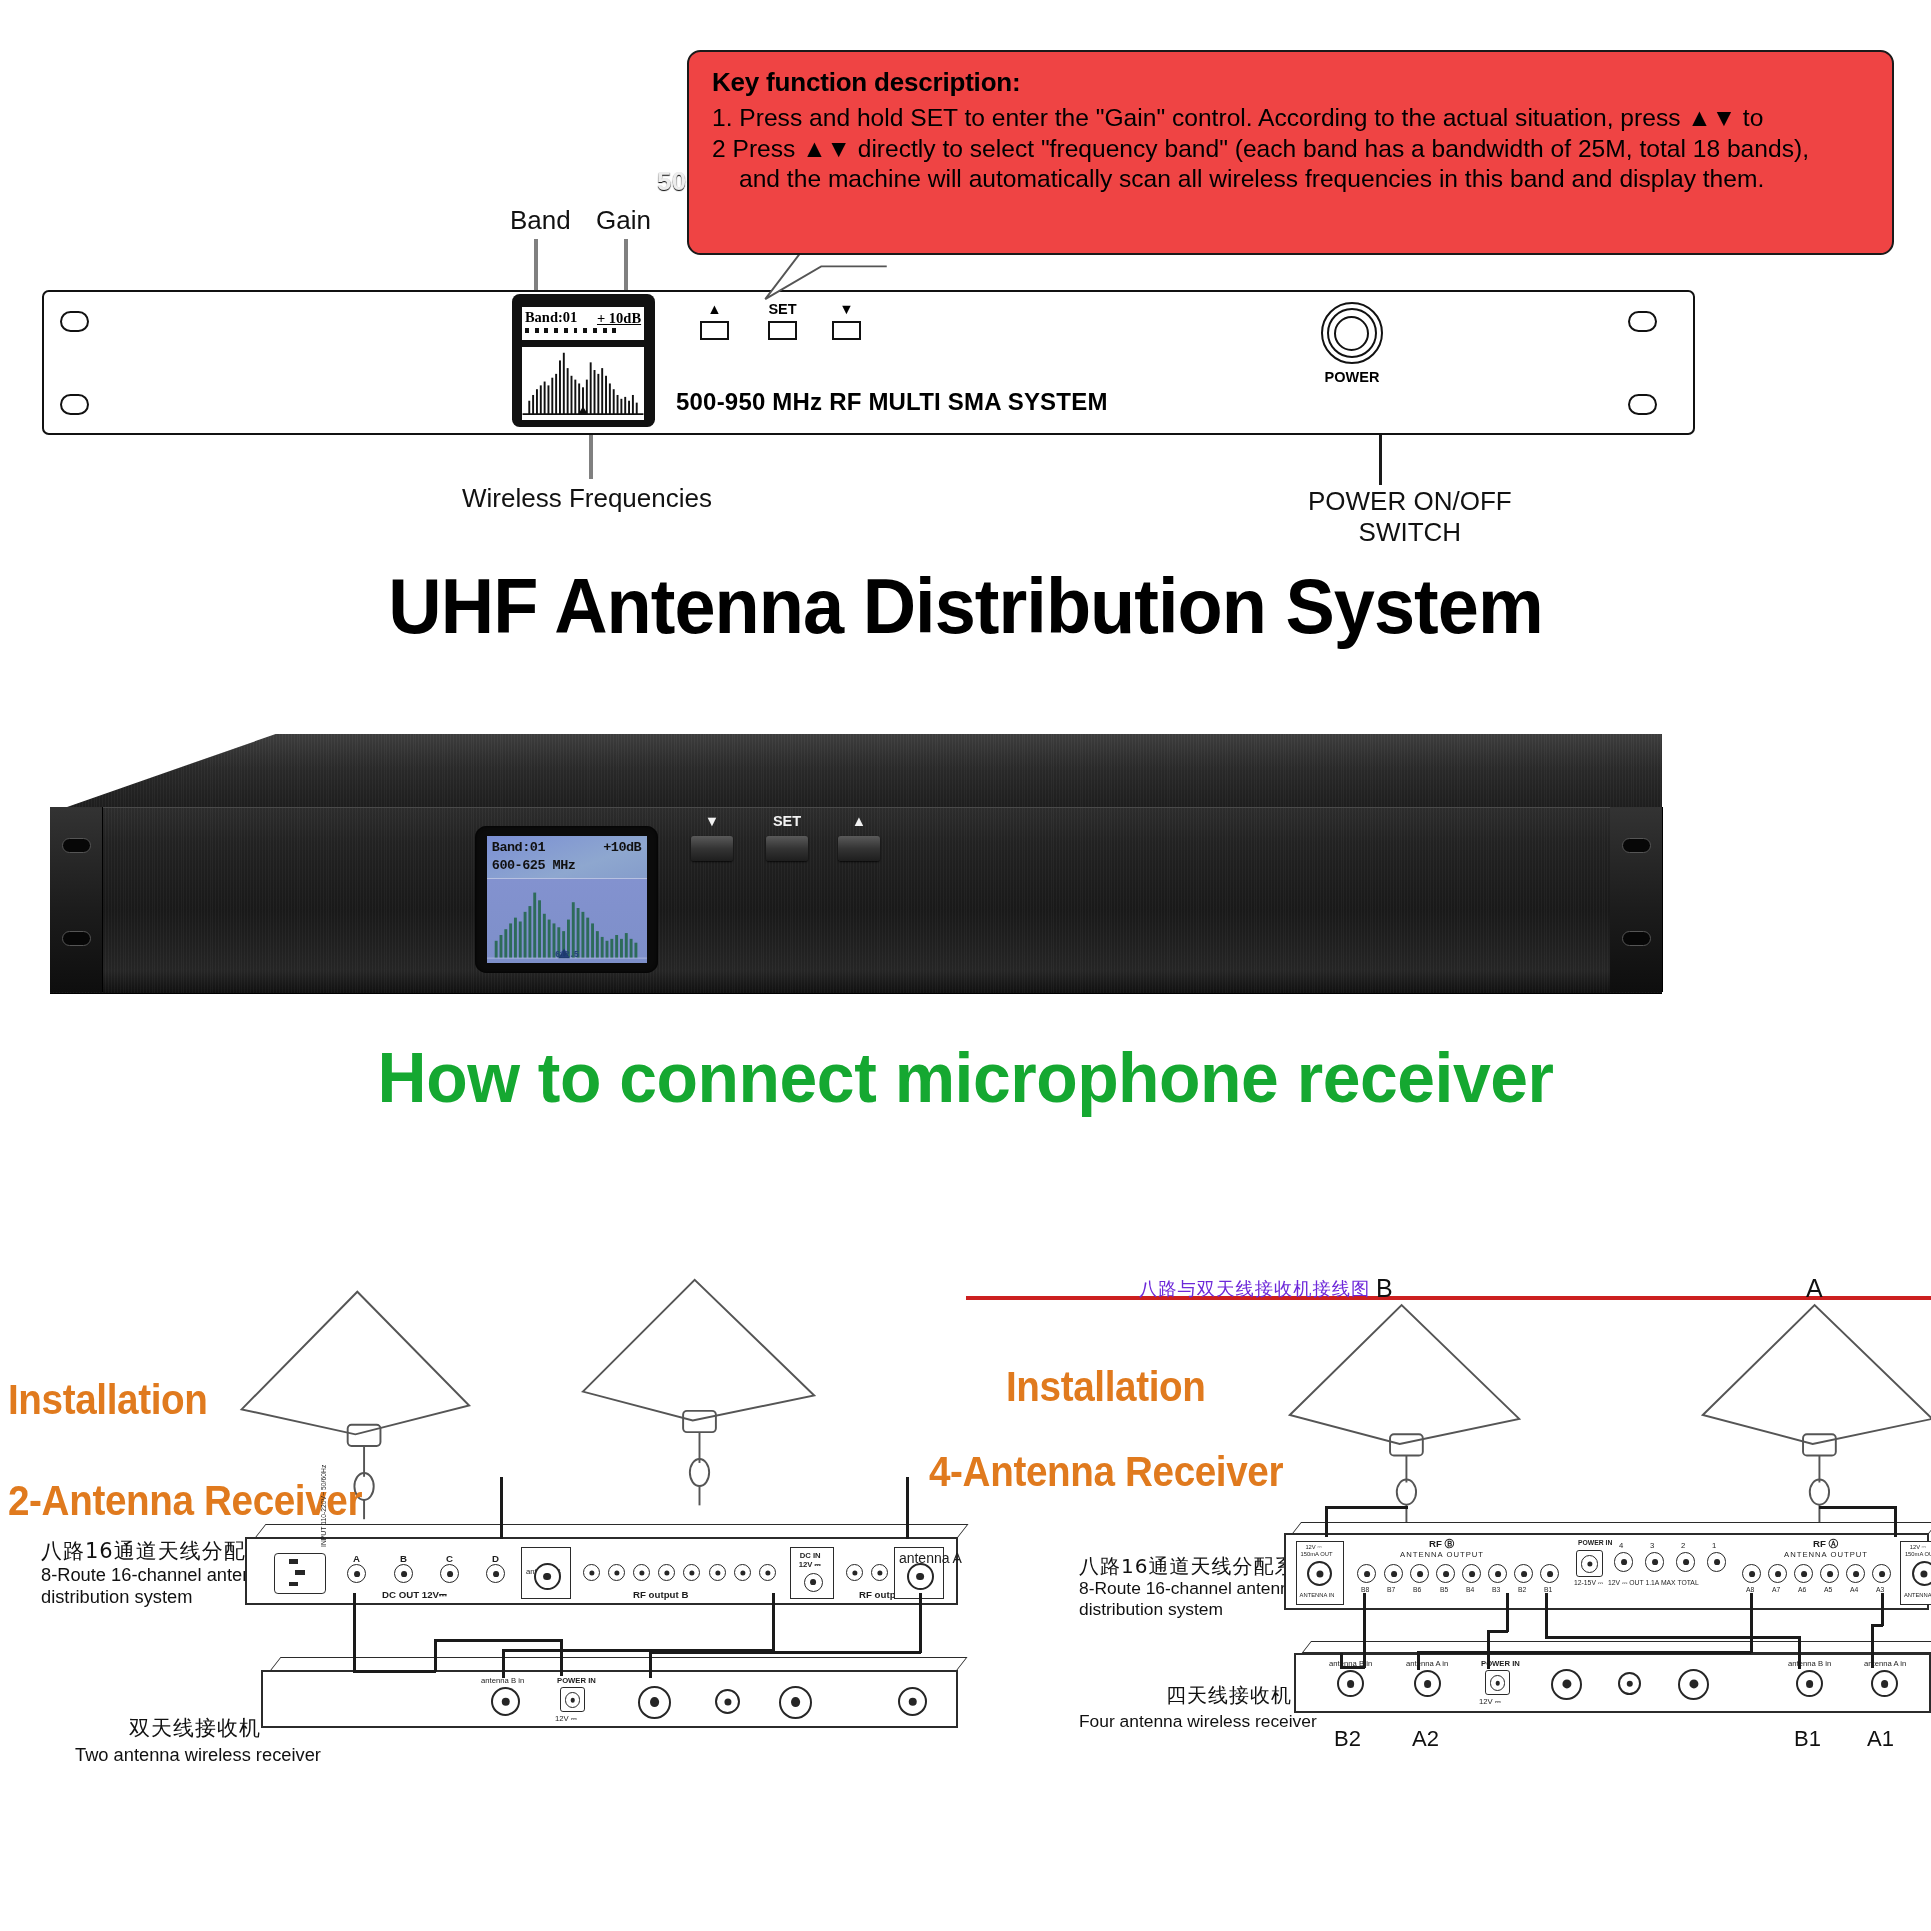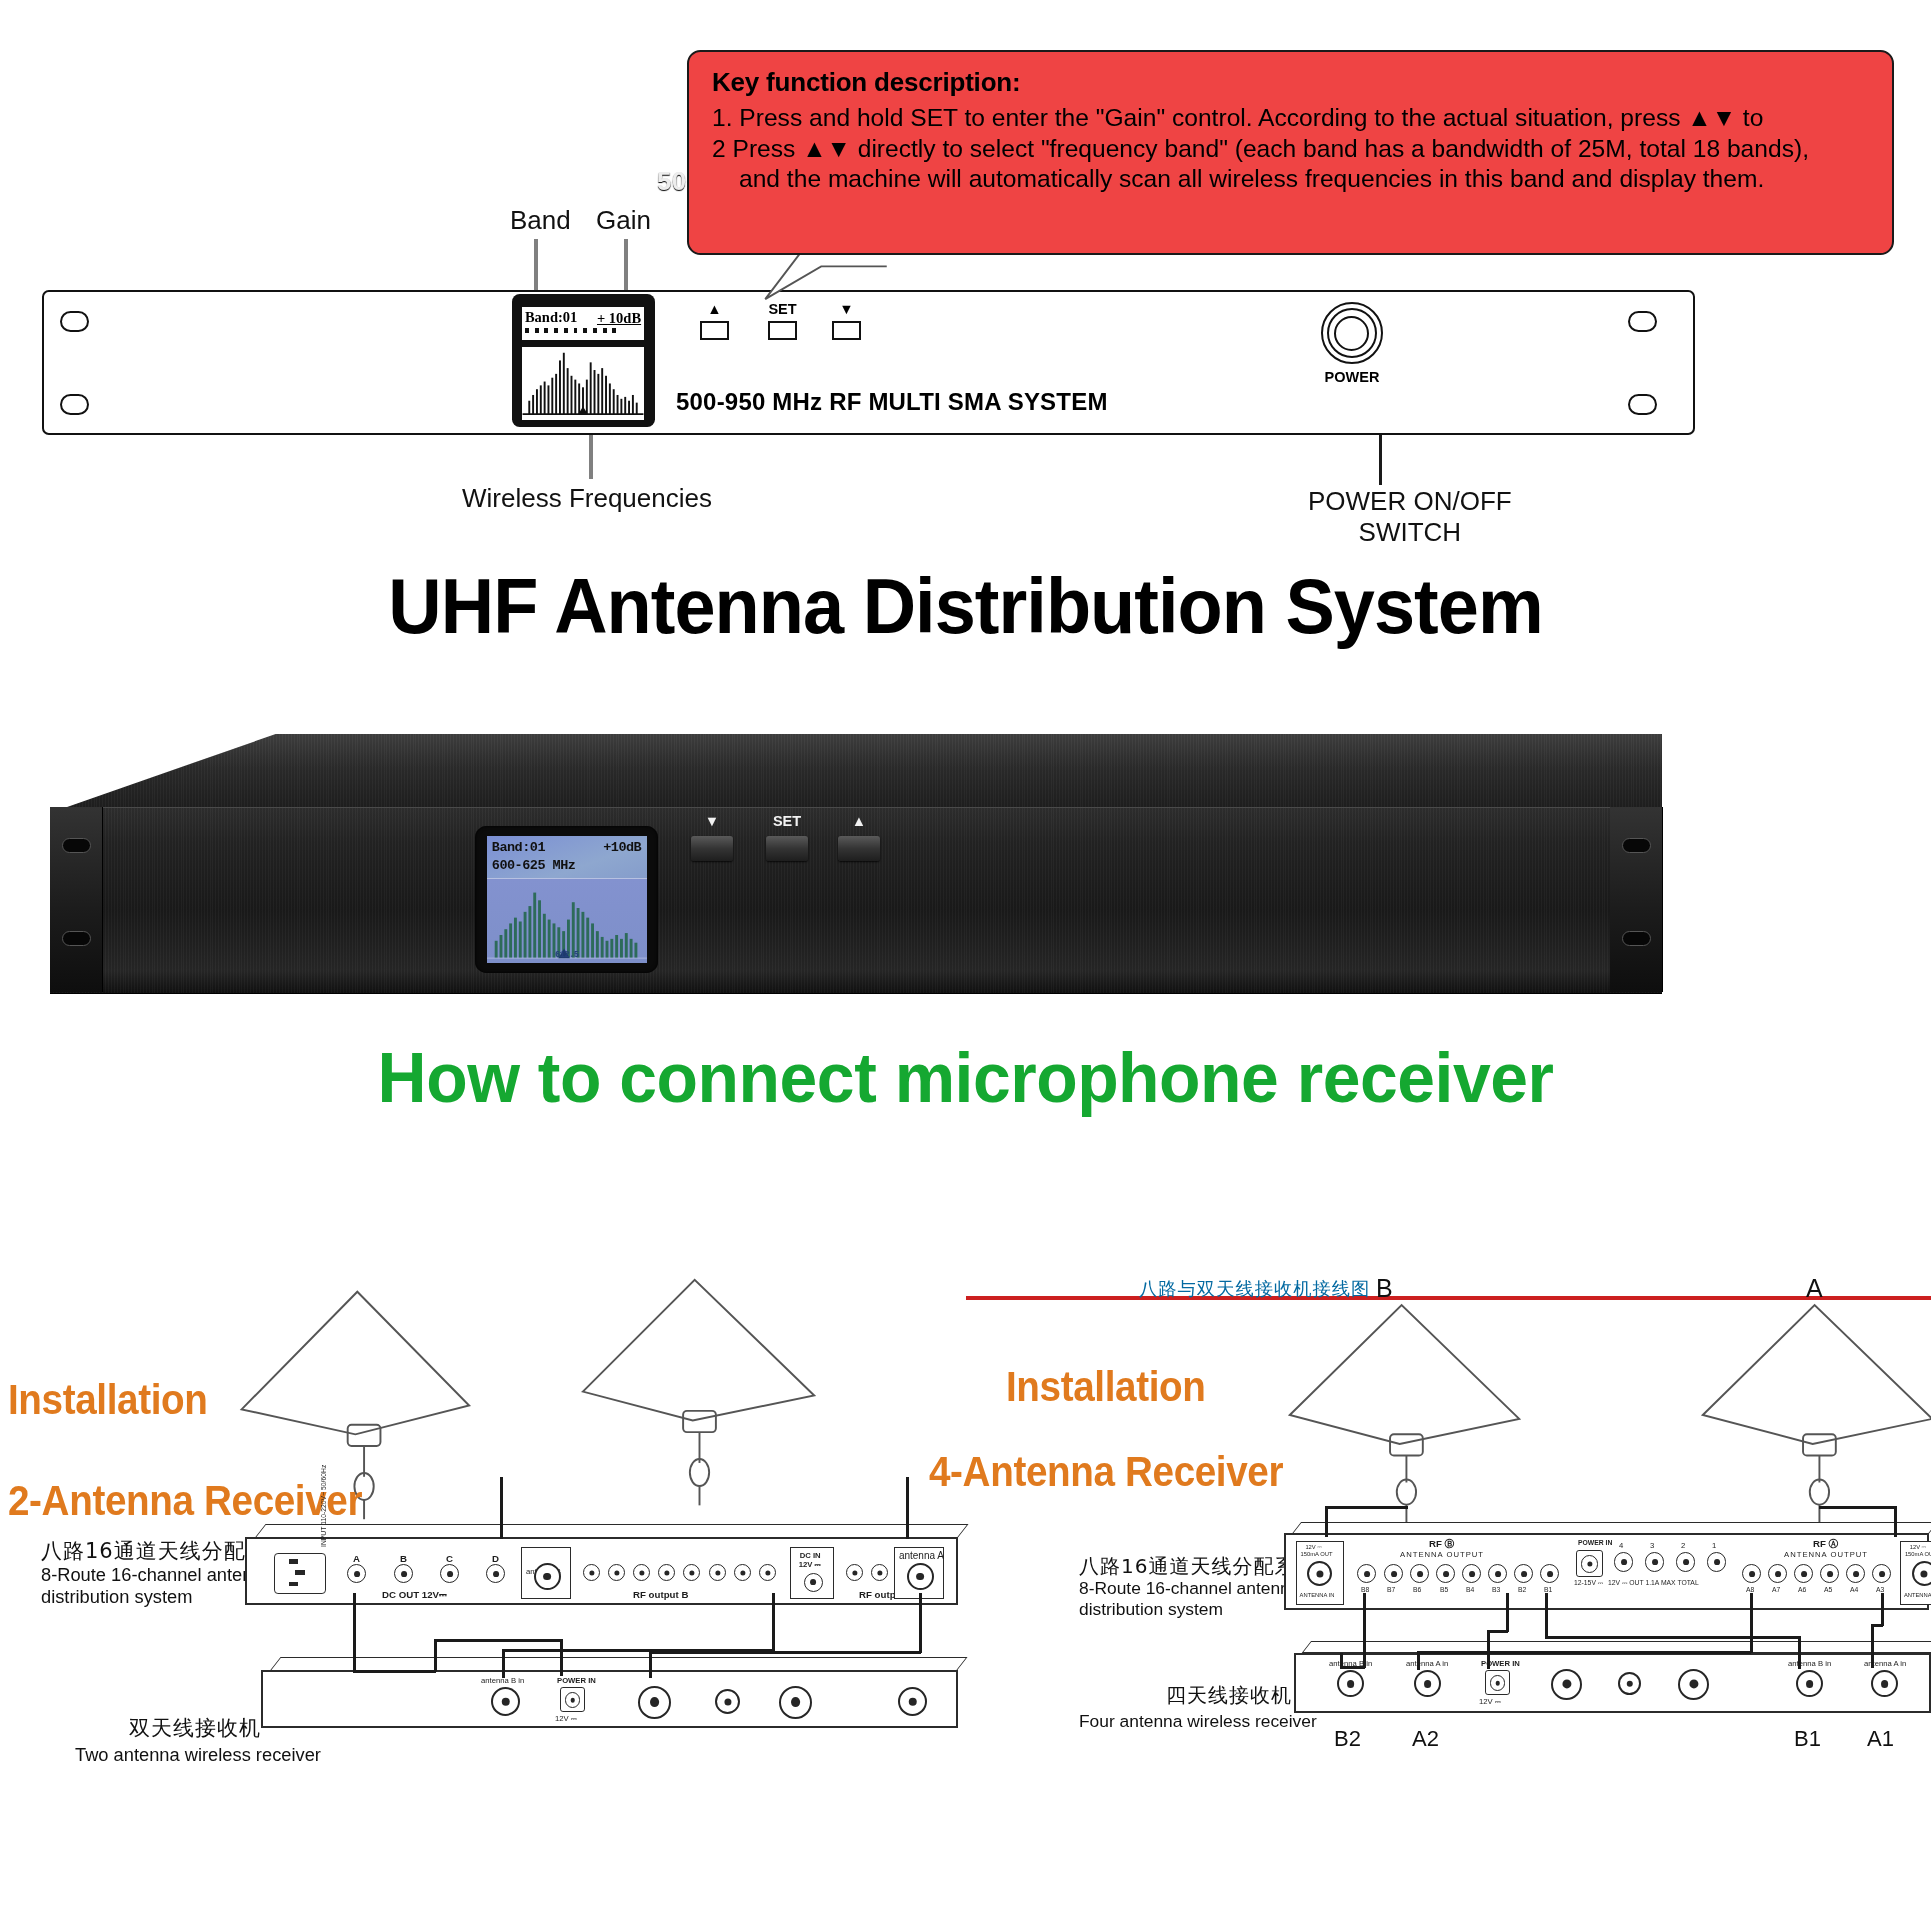--- a/index.html
+++ b/index.html
@@ -296,21 +296,21 @@
   .wire { background: #1a1a1a; }
   .wire-h { height: 2.9px; }
   .wire-v { width: 2.9px; }
   .redline {
     left: 966px; top: 1296px; width: 966px; height: 3.9px;
     background: #cc1f1f;
   }
   .cn-header-right {
     left: 1139px; top: 1276px;
     font-family: "DejaVu Sans", sans-serif;
-    font-size: 18.3px; color: #0369a1; white-space: nowrap;
+    font-size: 18.3px; color: #6d28d9; white-space: nowrap;
     letter-spacing: 1px;
     z-index: 3;
   }
   .ant-svg { position: absolute; }
   .boxlabel {
     border: 1.9px solid #2b2b2b;
     box-sizing: border-box;
     background: #fff;
   }
 </style>
@@ -552,21 +552,21 @@
     <div class="abs tinytxt tinytxt-b" style="left:7.7px; top:12.6px; font-size:7.7px;">12V ⎓</div>
     <div class="abs jack" style="left:12.6px; top:25px; width:19.3px; height:19.3px;"></div>
   </div>
 
   <div class="abs jack" style="left:599px; top:25px; width:17.4px; height:17.4px;"></div>
   <div class="abs jack" style="left:624px; top:25px; width:17.4px; height:17.4px;"></div>
   <div class="abs jack" style="left:649px; top:25px; width:17.4px; height:17.4px;"></div>
   <div class="abs tinytxt tinytxt-b" style="left:612px; top:50px;">RF output A</div>
 
   <div class="abs boxlabel" style="left:647px; top:7.7px; width:50px; height:52px;">
-    <div class="abs tinytxt" style="left:3.9px; top:1.9px; font-size:10px;">antenna A</div>
+    <div class="abs tinytxt" style="left:3.9px; top:1.9px; font-size:14px;">antenna A</div>
     <div class="abs jack" style="left:11.6px; top:15.4px; width:27px; height:27px; border-width:2.9px;"></div>
   </div>
 </div>
 
 <div class="abs cn-caption" style="left:129px; top:1714px;">双天线接收机</div>
 <div class="abs en-caption" style="left:75px; top:1744px;">Two antenna wireless receiver</div>
 
 <div class="abs panel-top3d" style="left:270px; top:1657px; width:687px; height:13.5px; transform: skewX(-38deg); transform-origin: bottom left;"></div>
 <div class="abs rear-panel" style="left:261px; top:1670px; width:697px; height:58px;">
   <div class="abs tinytxt" style="left:218px; top:3.9px; font-size:7.7px;">antenna B in</div>

